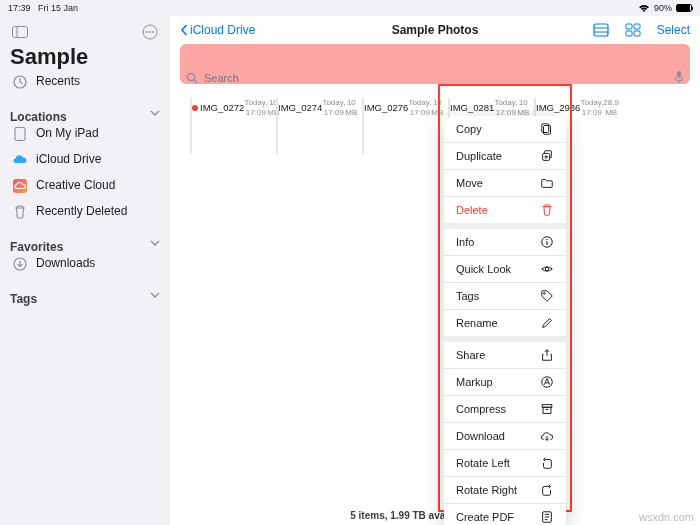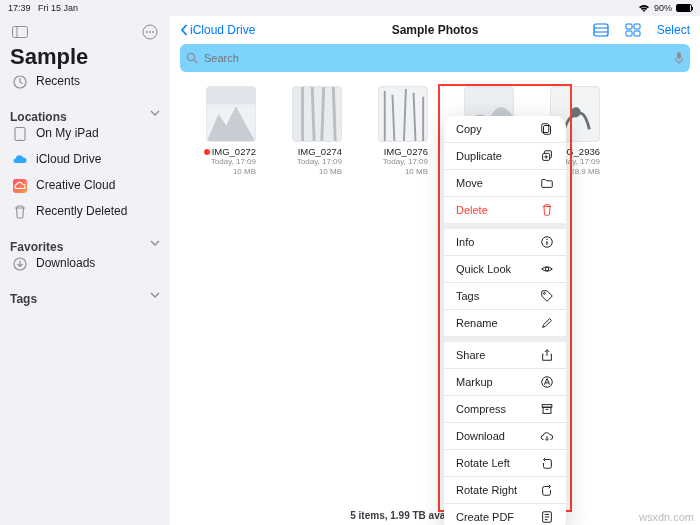--- a/index.html
+++ b/index.html
@@ -27,27 +27,27 @@
 .chev { color:#8e8e93; }
 .swatch { width:10px; height:10px; border-radius:50%; }
 .red { background:#ff3b30; }
 
 
 .content { flex:1; background:#fff; display:flex; flex-direction:column; position:relative; }
 .nav { height:28px; display:flex; align-items:center; padding:0 10px; position:relative; }
 .back { display:flex; align-items:center; gap:2px; color:#007aff; font-size:12px; }
 .nav-title { position:absolute; left:0; right:0; text-align:center; font-weight:600; font-size:12px; pointer-events:none; }
 .nav-right { margin-left:auto; display:flex; gap:16px; color:#007aff; }
-.search { margin:0 10px 8px; height:28px; background:#7dd3fc; border-radius:6px; display:flex; align-items:center; padding:0 6px; gap:6px; color:#8e8e93; font-size:11px; }
+.search { margin:0 10px 8px; height:40px; background:#fca5a5; border-radius:6px; display:flex; align-items:flex-end; padding:0 6px; gap:6px; color:#8e8e93; font-size:11px; }
 .search input { flex:1; border:none; background:transparent; outline:none; font-size:11px; }
 .mic { margin-left:auto; }
 
 
 .grid { display:flex; gap:20px; padding:6px 20px; align-items:flex-start; }
-.file { width:66px; display:flex; flex-direction:column; align-items:flex-end; text-align:center; }
+.file { width:66px; display:flex; flex-direction:row; align-items:flex-start; text-align:center; }
 .thumb { width:50px; height:56px; border-radius:4px; background:#d8d8dc; position:relative; overflow:hidden; border:1px solid #e5e5ea; }
 .thumb svg { width:100%; height:100%; }
 .tag-dot { width:6px; height:6px; border-radius:50%; background:#ff3b30; display:inline-block; margin-right:2px; vertical-align:middle; }
 .file-name { font-size:9.5px; margin-top:4px; font-weight:500; white-space:nowrap; }
 .file-sub { font-size:8px; color:#8e8e93; line-height:1.2; }
 
 
 .footer { position:absolute; bottom:4px; left:0; right:0; text-align:center; font-size:10px; color:#3c3c43; font-weight:600; }
 
 

